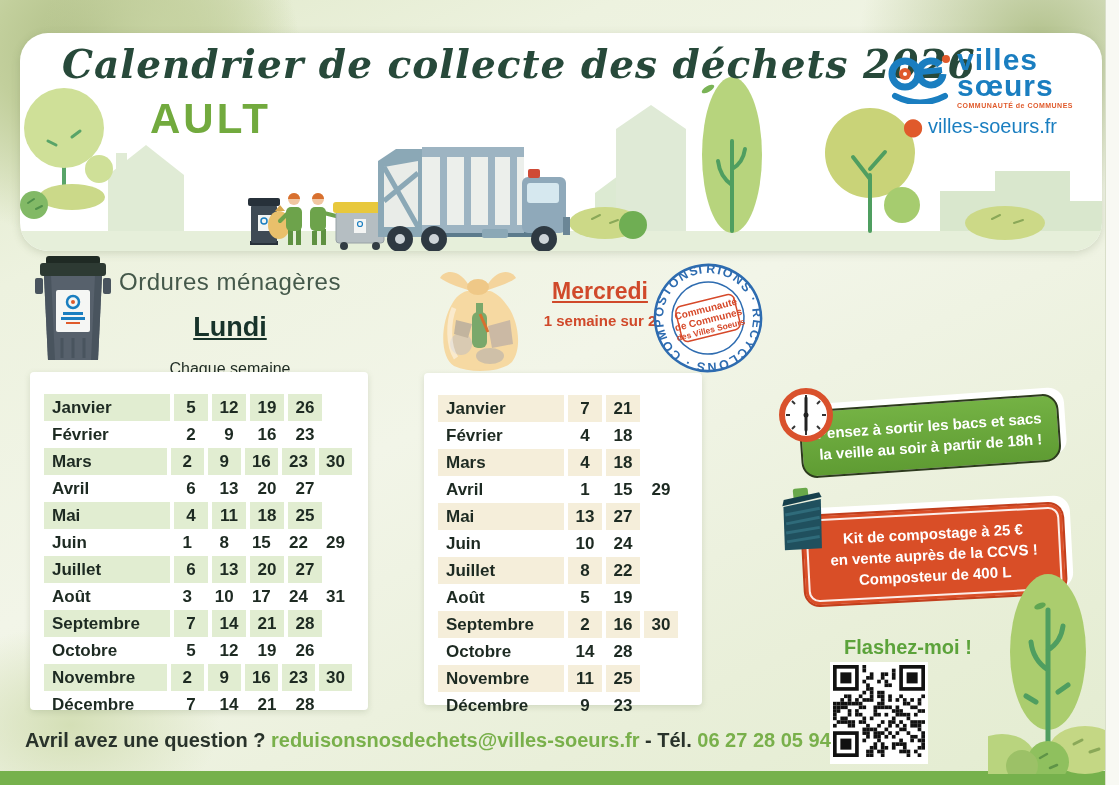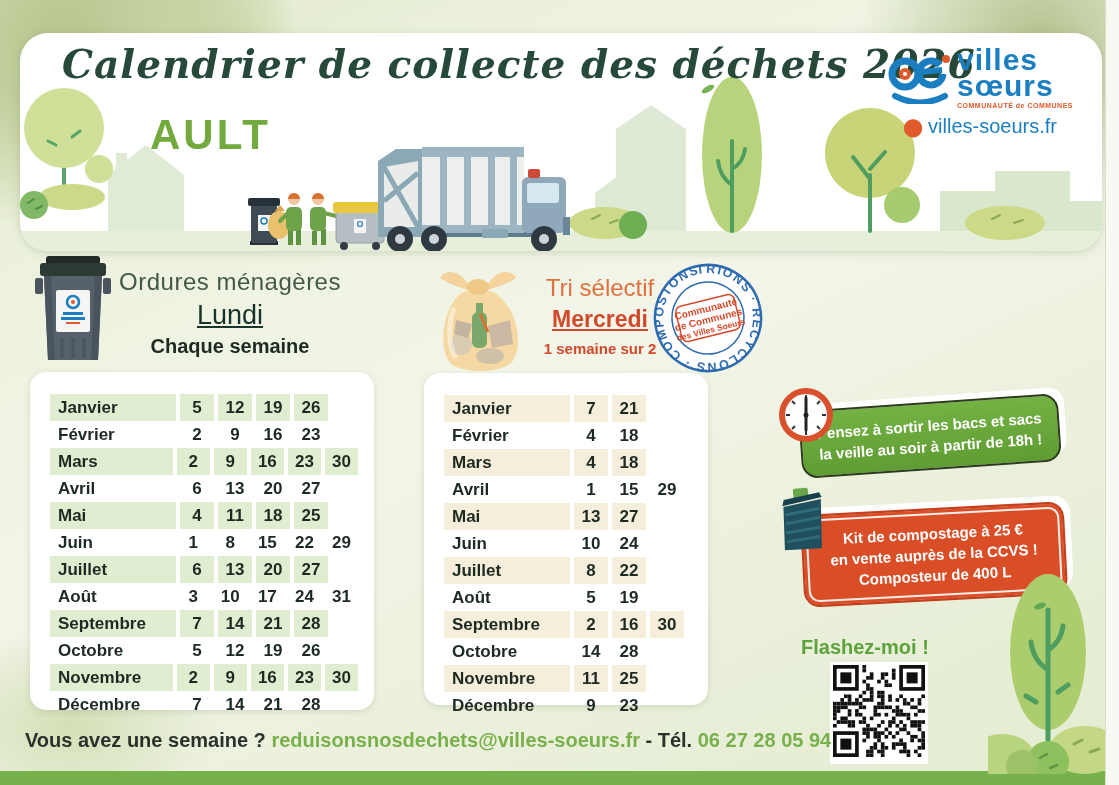--- a/index.html
+++ b/index.html
@@ -14,48 +14,48 @@
   .blob-tr{right:-100px;top:-120px;width:360px;height:320px;
            background:radial-gradient(closest-side,#b3c28d 0%,rgba(205,216,173,0) 100%);}
   .blob-bl{left:-80px;bottom:-40px;width:300px;height:200px;
            background:radial-gradient(closest-side,#d4dfb6 0%,rgba(205,216,173,0) 100%);}
 
   
   .header-card{position:absolute;left:20px;top:33px;width:1082px;height:218px;background:#ffffff;
                border-radius:28px;overflow:hidden;box-shadow:0 2px 8px rgba(90,110,70,.22);}
   .main-title{position:absolute;left:42px;top:8px;font-family:"DejaVu Serif",serif;font-style:italic;
               font-weight:bold;font-size:39px;color:#27493a;letter-spacing:1px;z-index:5;}
-  .commune{position:absolute;left:130px;top:78px;font-size:42px;font-weight:bold;color:#72aa3e;
+  .commune{position:absolute;left:130px;top:62px;font-size:42px;font-weight:bold;color:#72aa3e;
            letter-spacing:3px;z-index:5;}
   .logo-block{position:absolute;right:22px;top:14px;width:200px;text-align:center;z-index:5;}
   .logo-row{display:flex;align-items:center;justify-content:center;gap:4px;}
   .logo-text{text-align:left;line-height:.88;}
   .logo-name{color:#1a7ec0;font-weight:bold;font-size:30px;letter-spacing:1px;display:block;}
   .logo-sub{color:#e05a2b;font-weight:bold;font-size:7px;letter-spacing:.5px;display:block;margin-top:3px;}
   .logo-site{margin-top:6px;font-size:20px;font-weight:normal;color:#1a7ec0;}
   .logo-site .dot{color:#e05a2b;font-size:18px;}
   .banner-art{position:absolute;left:0;top:0;width:100%;height:100%;z-index:1;}
 
   
   .sec-head{position:absolute;text-align:center;}
   .om-head{left:100px;top:268px;width:260px;}
   .om-title{font-size:24px;color:#44584a;font-weight:400;letter-spacing:.5px;}
-  .om-day{font-size:27px;font-weight:normal;color:#17332a;text-decoration:underline;margin-top:4px;}
-  .om-freq{font-size:20px;font-weight:bold;color:#1d2a22;margin-top:4px;}
+  .om-day{font-size:27px;font-weight:bold;color:#17332a;text-decoration:underline;margin-top:16px;}
+  .om-freq{font-size:16px;font-weight:normal;color:#1d2a22;margin-top:17px;}
   .tri-head{left:505px;top:274px;width:190px;}
   .tri-title{font-size:24px;color:#e0713f;font-weight:400;}
   .tri-day{font-size:23px;font-weight:bold;color:#d0492a;text-decoration:underline;margin-top:4px;}
   .tri-freq{font-size:15px;font-weight:bold;color:#d0492a;margin-top:7px;}
 
   .bin-icon{position:absolute;left:28px;top:254px;}
   .bag-icon{position:absolute;left:430px;top:262px;}
   .stamp{position:absolute;left:652px;top:262px;transform:rotate(-14deg);}
 
   
-  .cal-card{position:absolute;background:#ffffff;border-radius:16px;padding:22px 12px 14px 20px;
+  .cal-card{position:absolute;background:#ffffff;border-radius:4px;padding:22px 12px 14px 14px;
             box-shadow:0 2px 6px rgba(90,110,70,.18);}
   .om-card{left:30px;top:372px;width:312px;height:302px;}
   .tri-card{left:424px;top:373px;width:252px;height:296px;}
   .cal-row{display:flex;align-items:stretch;height:27px;margin-bottom:0;}
   .cal-month{width:118px;font-size:17px;font-weight:bold;color:#1d2a22;display:flex;align-items:center;
              padding-left:8px;margin-right:4px;}
   .cal-date{width:34px;margin-right:4px;font-size:17px;font-weight:bold;color:#1d2a22;
             display:flex;align-items:center;justify-content:center;}
   .om-card .shaded .cal-month,.om-card .shaded .cal-date{background:#e1edd1;}
   .tri-card .shaded .cal-month,.tri-card .shaded .cal-date{background:#f5eeda;}
@@ -64,21 +64,21 @@
   .note{position:absolute;color:#fff;font-weight:bold;text-align:center;border-radius:16px;
         padding:11px 14px;line-height:1.4;font-size:15px;}
   .note-green{left:800px;top:402px;width:228px;background:linear-gradient(180deg,#74b244,#5f9c33);
               border:2px solid #2d3a1e;box-shadow:6px -6px 0 0 #ffffff;transform:rotate(-4deg);}
   .note-orange{left:802px;top:508px;width:232px;background:#d94e27;border:2px solid #c23f1d;
                box-shadow:6px -6px 0 0 #ffffff, inset 0 0 0 3px #d94e27, inset 0 0 0 5px rgba(255,255,255,.9);
                transform:rotate(-3deg);padding:13px 14px;}
   .clock-icon{position:absolute;left:777px;top:386px;z-index:6;}
   .composter-icon{position:absolute;left:776px;top:486px;z-index:6;}
 
-  .qr-label{position:absolute;left:801px;top:636px;font-size:20px;font-weight:bold;color:#5ca33b;}
+  .qr-label{position:absolute;left:844px;top:636px;font-size:20px;font-weight:bold;color:#5ca33b;}
   .qr-box{position:absolute;left:830px;top:662px;background:#fff;padding:3px;}
 
   
   .footer-line{position:absolute;left:25px;top:729px;font-size:20px;font-weight:bold;color:#29332b;}
   .footer-line .green{color:#79b04b;}
   .bottom-bar{position:absolute;left:0;top:771px;width:1106px;height:14px;background:#76b14c;z-index:2;}
   .edge-strip{position:absolute;right:0;top:0;width:13px;height:785px;background:#f8f9f3;
               border-left:1px solid #d9dfc9;z-index:4;}
   .corner-tree{position:absolute;left:988px;top:572px;z-index:3;}
 </style>
@@ -338,21 +338,20 @@
     <rect x="46" y="41" width="7" height="11" fill="#7aa86b"></rect>
     <line x1="50" y1="52" x2="58" y2="70" stroke="#d8702f" stroke-width="3"></line>
     <polygon points="58,64 80,58 83,82 62,86" fill="#cbb9a4"></polygon>
     <circle cx="31" cy="82" r="11" fill="#d9cab2"></circle>
     <polygon points="26,58 42,62 38,76 24,72" fill="#c2b49e"></polygon>
     <ellipse cx="60" cy="94" rx="14" ry="8" fill="#cfc0a8"></ellipse>
     <path d="M24,46 C18,60 18,84 26,96" fill="none" stroke="#ffffff" stroke-width="5" opacity=".45"></path>
   </svg>
 
   <div class="sec-head tri-head">
-    <div class="tri-title">Tri sélectif</div>
     <div class="tri-day">Mercredi</div>
     <div class="tri-freq">1 semaine sur 2</div>
   </div>
 
   <svg class="stamp" width="112" height="112" viewBox="0 0 112 112">
     <circle cx="56" cy="56" r="53" fill="#ffffff" stroke="#2e6cb0" stroke-width="2.5"></circle>
     <circle cx="56" cy="56" r="36" fill="none" stroke="#2e6cb0" stroke-width="1.5"></circle>
     <defs>
       <path id="ringPath" d="M56,11 a45,45 0 1 1 -0.01,0"></path>
     </defs>
@@ -662,21 +661,21 @@
         <rect x="72" y="0" width="28" height="28" fill="#111111"></rect>
         <rect x="76" y="4" width="20" height="20" fill="#ffffff"></rect>
         <rect x="80" y="8" width="12" height="12" fill="#111111"></rect>
         <rect x="0" y="72" width="28" height="28" fill="#111111"></rect>
         <rect x="4" y="76" width="20" height="20" fill="#ffffff"></rect>
         <rect x="8" y="80" width="12" height="12" fill="#111111"></rect>
       </svg>
   </div>
 
   <div class="footer-line">
-    <span>Vous avez une semaine ?</span>
+    <span>Avril avez une question ?</span>
     <span class="green">reduisonsnosdechets@villes-soeurs.fr</span>
     <span>- Tél.</span>
     <span class="green">06 27 28 05 94</span>
   </div>
 
   <svg class="corner-tree" width="118" height="202" viewBox="0 0 118 202">
     <ellipse cx="60" cy="80" rx="38" ry="78" fill="#abcd6e"></ellipse>
     <path d="M60,198 V38 M60,98 q-15,-10 -17,-28 M60,78 q13,-8 15,-24 M48,130 l-10,-6 M70,120 l10,-7" fill="none" stroke="#4f9e60" stroke-width="5" stroke-linecap="round"></path>
     <ellipse cx="52" cy="34" rx="6" ry="3" fill="#5fa552" transform="rotate(-20 52 34)"></ellipse>
     <ellipse cx="14" cy="184" rx="32" ry="22" fill="#b9d47e"></ellipse>

